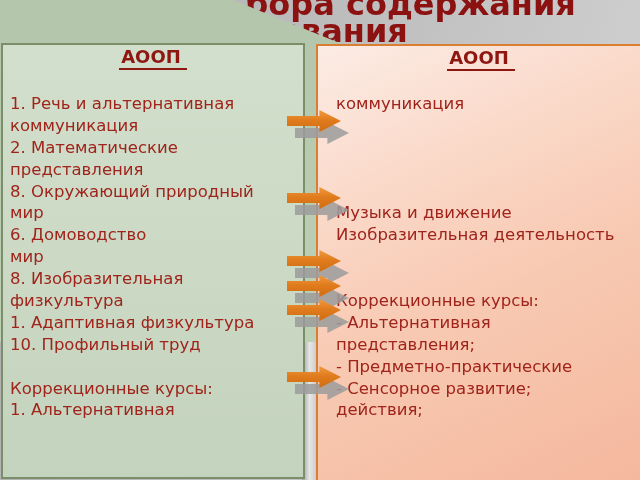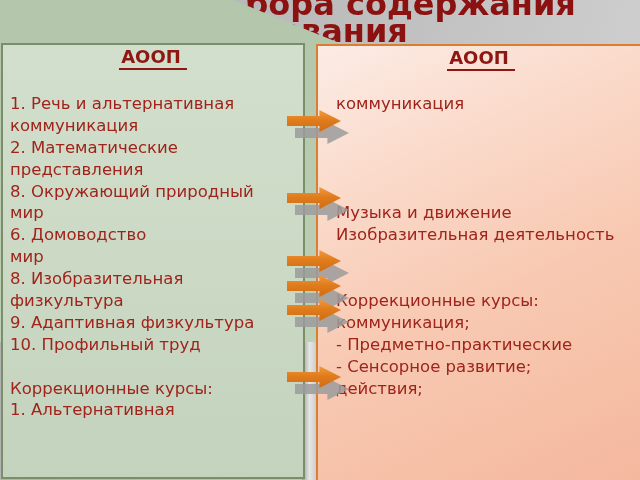--- a/index.html
+++ b/index.html
@@ -101,38 +101,39 @@
       <div class="tline">1. Речь и альтернативная</div>
       <div class="tline">коммуникация</div>
       <div class="tline">2. Математические</div>
       <div class="tline">представления</div>
       <div class="tline">8. Окружающий природный</div>
       <div class="tline">мир</div>
       <div class="tline">6. Домоводство</div>
       <div class="tline">мир</div>
       <div class="tline">8. Изобразительная</div>
       <div class="tline">физкультура</div>
-      <div class="tline">9. Адаптивная физкультура</div>
+      <div class="tline">1. Адаптивная физкультура</div>
       <div class="tline">10. Профильный труд</div>
       <div class="tline">&nbsp;</div>
       <div class="tline">Коррекционные курсы:</div>
       <div class="tline">1. Альтернативная</div>
     </div>
   <div id="sipr-list" class="panel-list">
       <div class="tline">коммуникация</div>
       <div class="tline">&nbsp;</div>
       <div class="tline">&nbsp;</div>
       <div class="tline">&nbsp;</div>
       <div class="tline">&nbsp;</div>
       <div class="tline">Музыка и движение</div>
       <div class="tline">Изобразительная деятельность</div>
       <div class="tline">&nbsp;</div>
       <div class="tline">&nbsp;</div>
       <div class="tline">Коррекционные курсы:</div>
-      <div class="tline">коммуникация;</div>
+      <div class="tline">- Альтернативная</div>
+      <div class="tline">представления;</div>
       <div class="tline">- Предметно-практические</div>
       <div class="tline">- Сенсорное развитие;</div>
       <div class="tline">действия;</div>
     </div>
 
   <div id="arrows-layer">
       <div class="arrow-wrap" style="top: 110px;">
         <div class="arrow-shape arrow-shadow"></div>
         <div class="arrow-shape arrow-fill"></div>
       </div>

